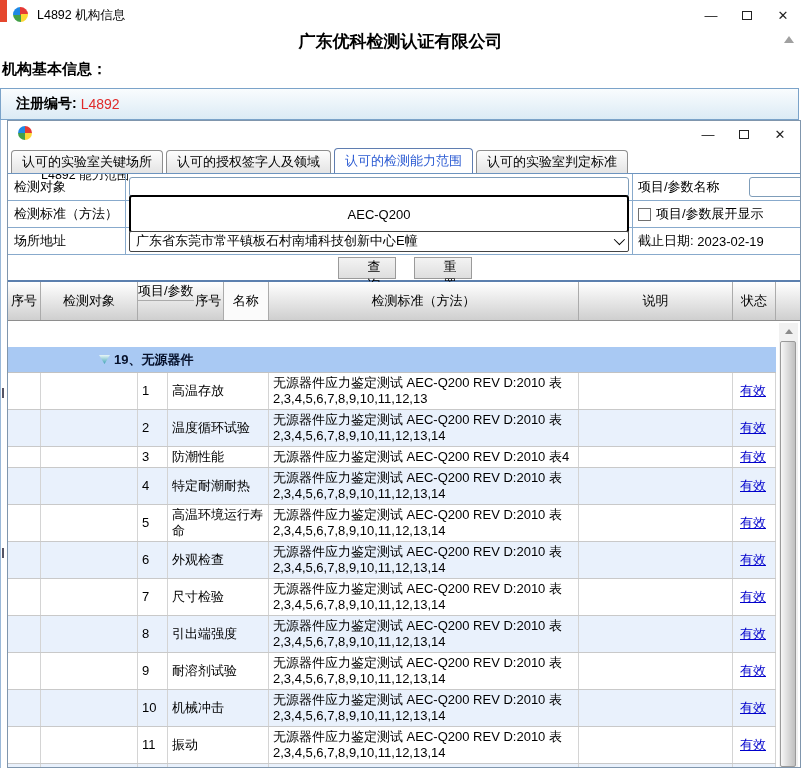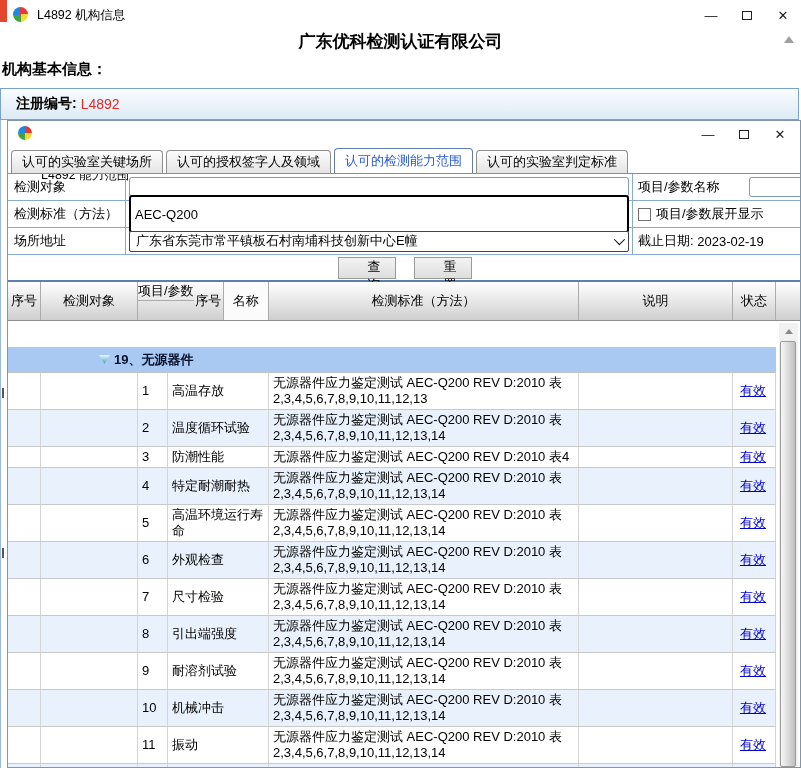--- a/index.html
+++ b/index.html
@@ -51,21 +51,21 @@
     border-top:1px solid #6d94bf; font-size:13px; }
   .f-row { display:flex; height:27px; border-bottom:1px solid #88aacc; align-items:center; }
   .f-row.last { border-bottom:2px solid #5b7fae; height:27px; justify-content:center; }
   .f-label { width:118px; padding-left:6px; border-right:1px solid #88aacc; height:100%;
     display:flex; align-items:center; }
   .f-field { width:507px; padding:0 3px; border-right:1px solid #88aacc; height:100%;
     display:flex; align-items:center; }
   .f-right { flex:1; height:100%; display:flex; align-items:center; padding-left:5px; }
   .txt-input { width:100%; height:20px; border:1px solid #7f9db9; border-radius:3px;
     font-family:"Liberation Sans",sans-serif; font-size:13px; padding:0 4px; outline:none; }
-  .txt-input.focused { border:2px solid #000; height:38px; }
+  .txt-input.focused { border:2px solid #000; height:38px;text-align:center; }
   .right-input { width:56px; margin-left:auto; margin-right:-3px; }
   .select-box { width:100%; height:21px; border:1px solid #444; border-radius:2px;
     display:flex; align-items:center; padding:0 6px; background:#fff; }
   .select-box .sel-text { flex:1; white-space:nowrap; overflow:hidden; }
   .chev { width:8px; height:8px; border-right:1.6px solid #000; border-bottom:1.6px solid #000;
     transform:rotate(45deg) translateY(-2px); }
   .chkbox { width:13px; height:13px; border:1px solid #707070; background:#fff; margin-right:5px; }
   .btn { width:58px; height:22px; background:linear-gradient(#f3f3f3,#dedede);
     border:1px solid #9a9a9a; font-size:13px; font-family:"Liberation Sans",sans-serif;
     letter-spacing:6px; padding-left:20px; margin:0 9px; }

